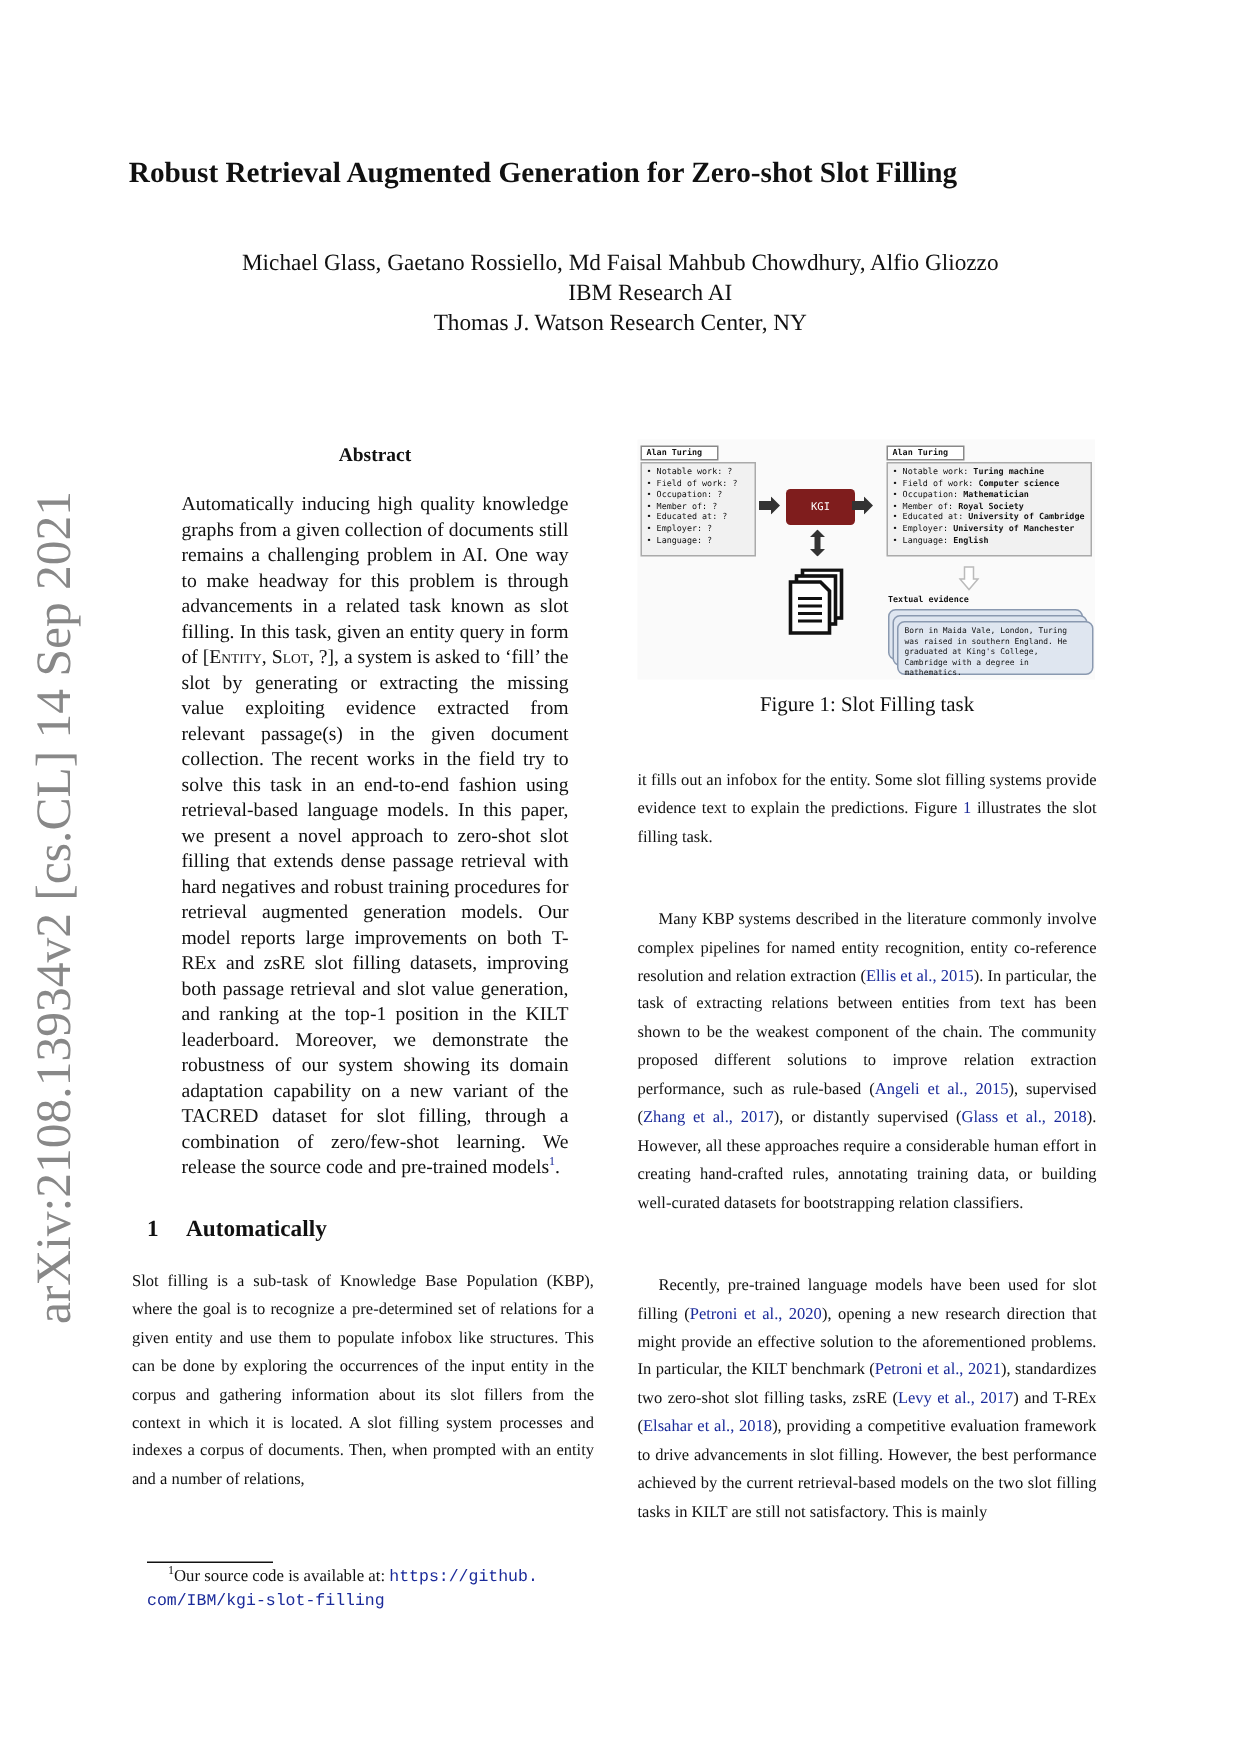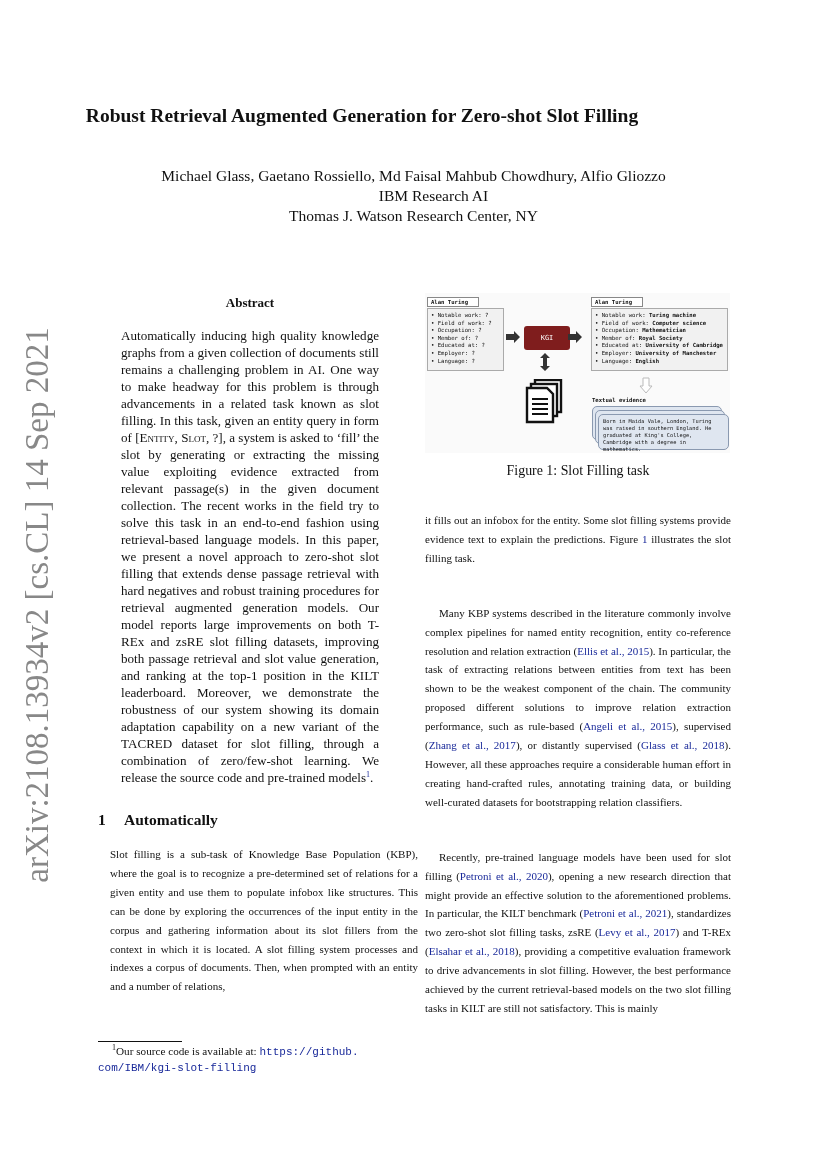--- a/index.html
+++ b/index.html
@@ -8,21 +8,21 @@
   .abs { position:absolute; }
   .title { left:0; width:724px; top:105px; text-align:center; font-weight:bold; font-size:19.5px; }
   .authors { left:0; width:827px; top:167px; text-align:center; font-weight:normal; font-size:15.5px; }
   .affil { left:0; width:827px; text-align:center; font-size:15.5px; }
   .sidebar { left:14px; top:365px; width:46px; height:480px; }
   .sidebar span { position:absolute; left:50%; top:50%; transform:translate(-50%,-50%) rotate(-90deg);
                   white-space:nowrap; font-family:"Liberation Serif", serif; font-size:33px; color:#888; }
   .abs-heading { left:120px; width:260px; top:295px; text-align:center; font-weight:bold; font-size:13px; }
   .abstract { left:121px; width:258px; top:327px; font-size:13.1px; line-height:17px; text-align:justify; hyphens:manual; }
   .col { font-size:11px; line-height:18.9px; text-align:justify; }
-  .leftcol { left:110px; width:308px; }
+  .leftcol { left:88px; width:308px; }
   .rightcol { left:425px; width:306px; }
   .sec-h { left:98px; top:811px; font-weight:bold; font-size:15.5px; }
   .sec-h .num { display:inline-block; width:26px; }
   .cite { color:#1a2a9a; }
   .sc { font-variant:small-caps; }
   p { margin:0; }
   .indent { text-indent:14px;margin-top:36px; }
   .fn-rule { left:98px; top:1041px; width:84px; height:1px; background:#111; }
   .footnote { left:98px; top:1044px; width:310px; font-size:11.2px; line-height:14.5px; }
   .mono { font-family:"Liberation Mono", monospace; color:#1a2a9a; font-size:11px;text-align:right; }

